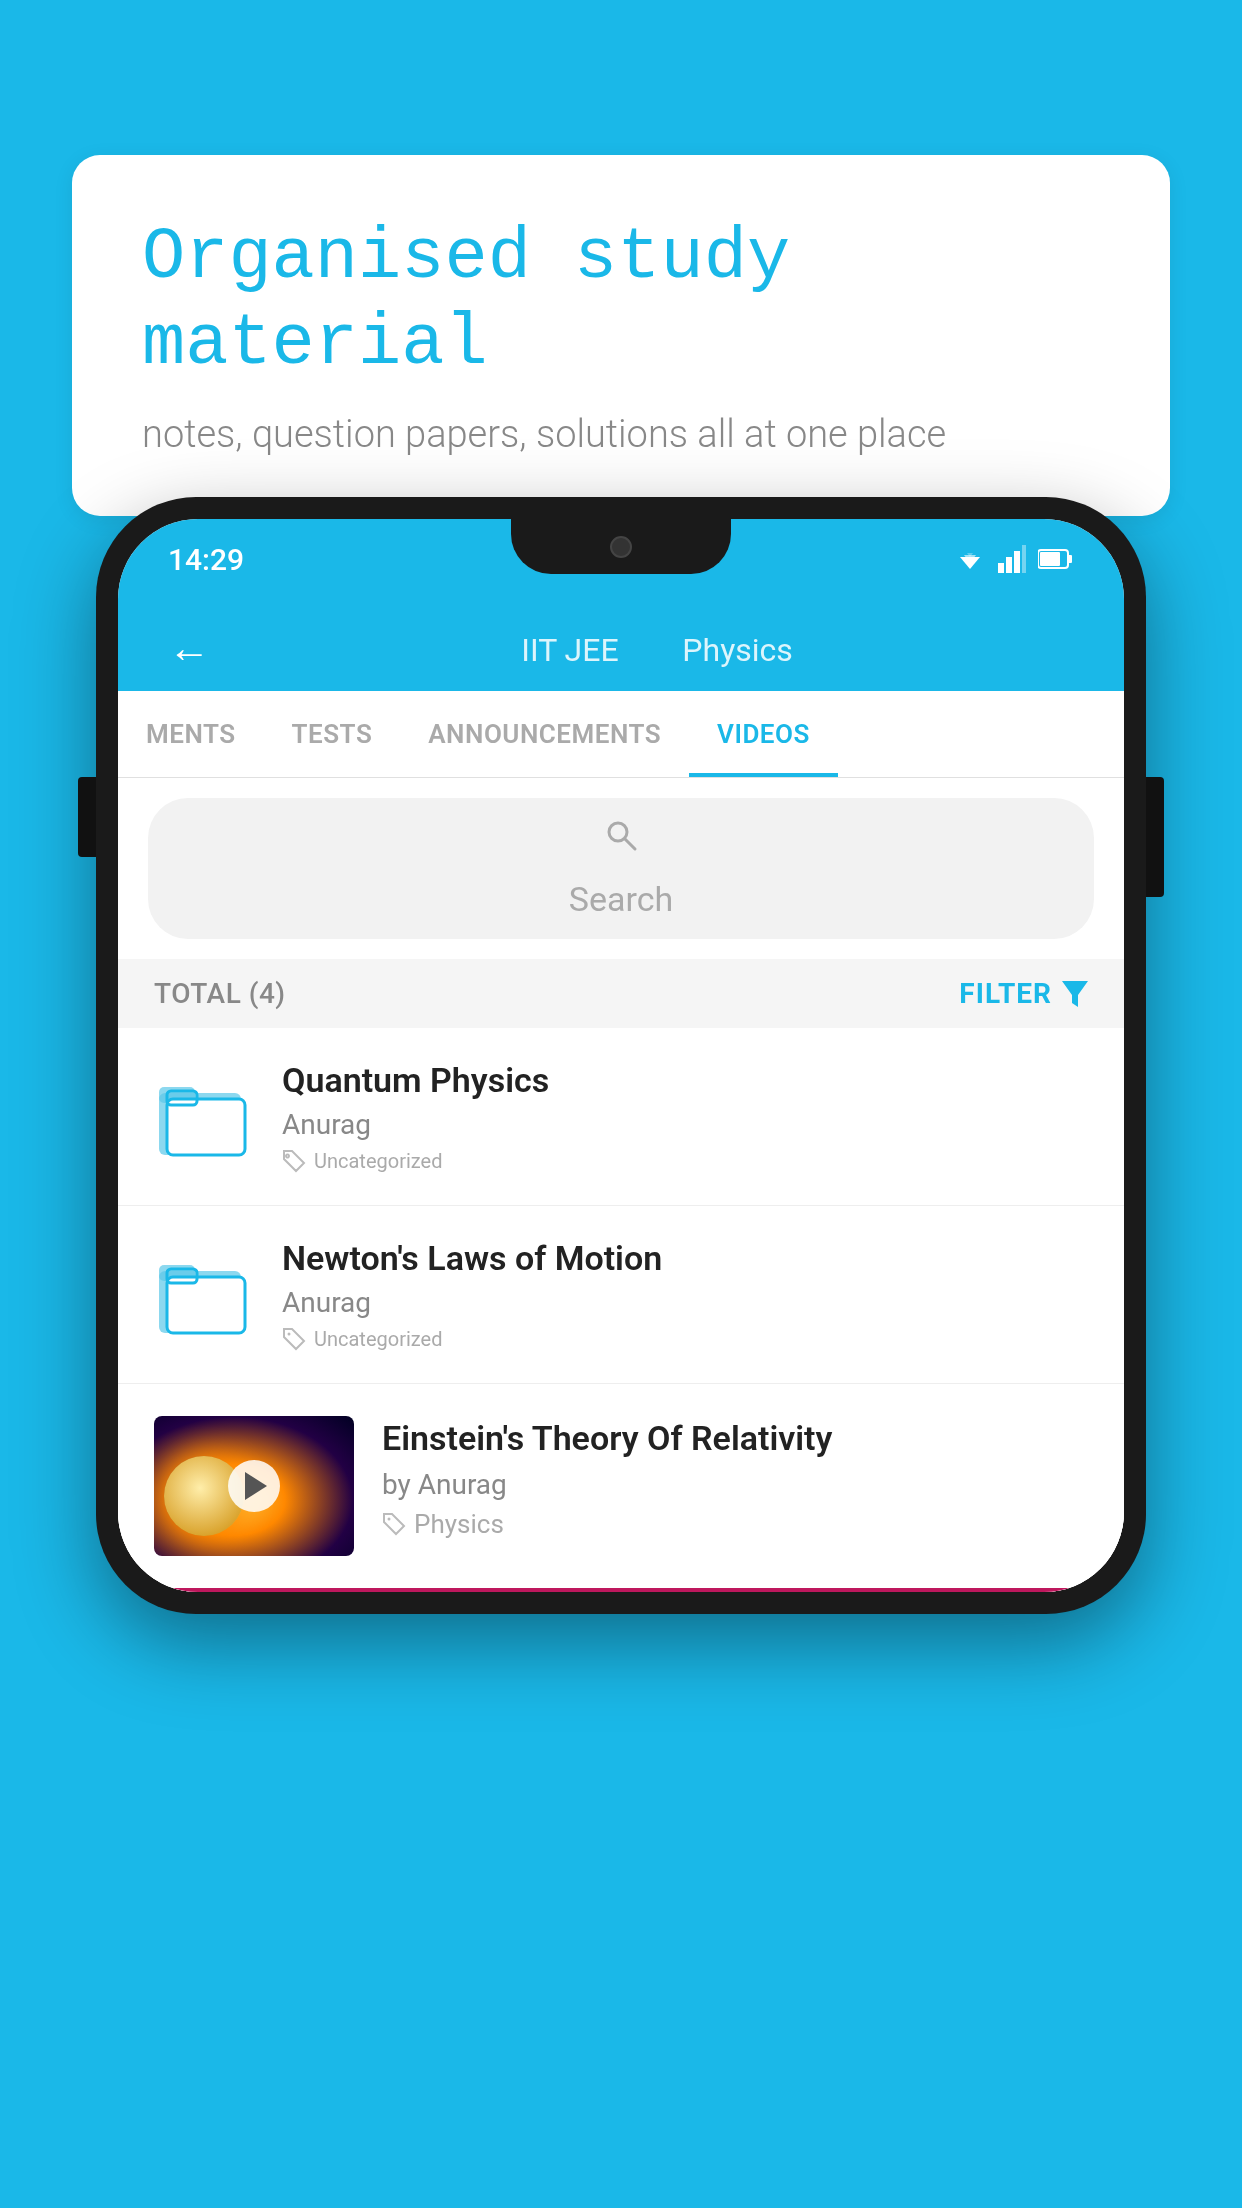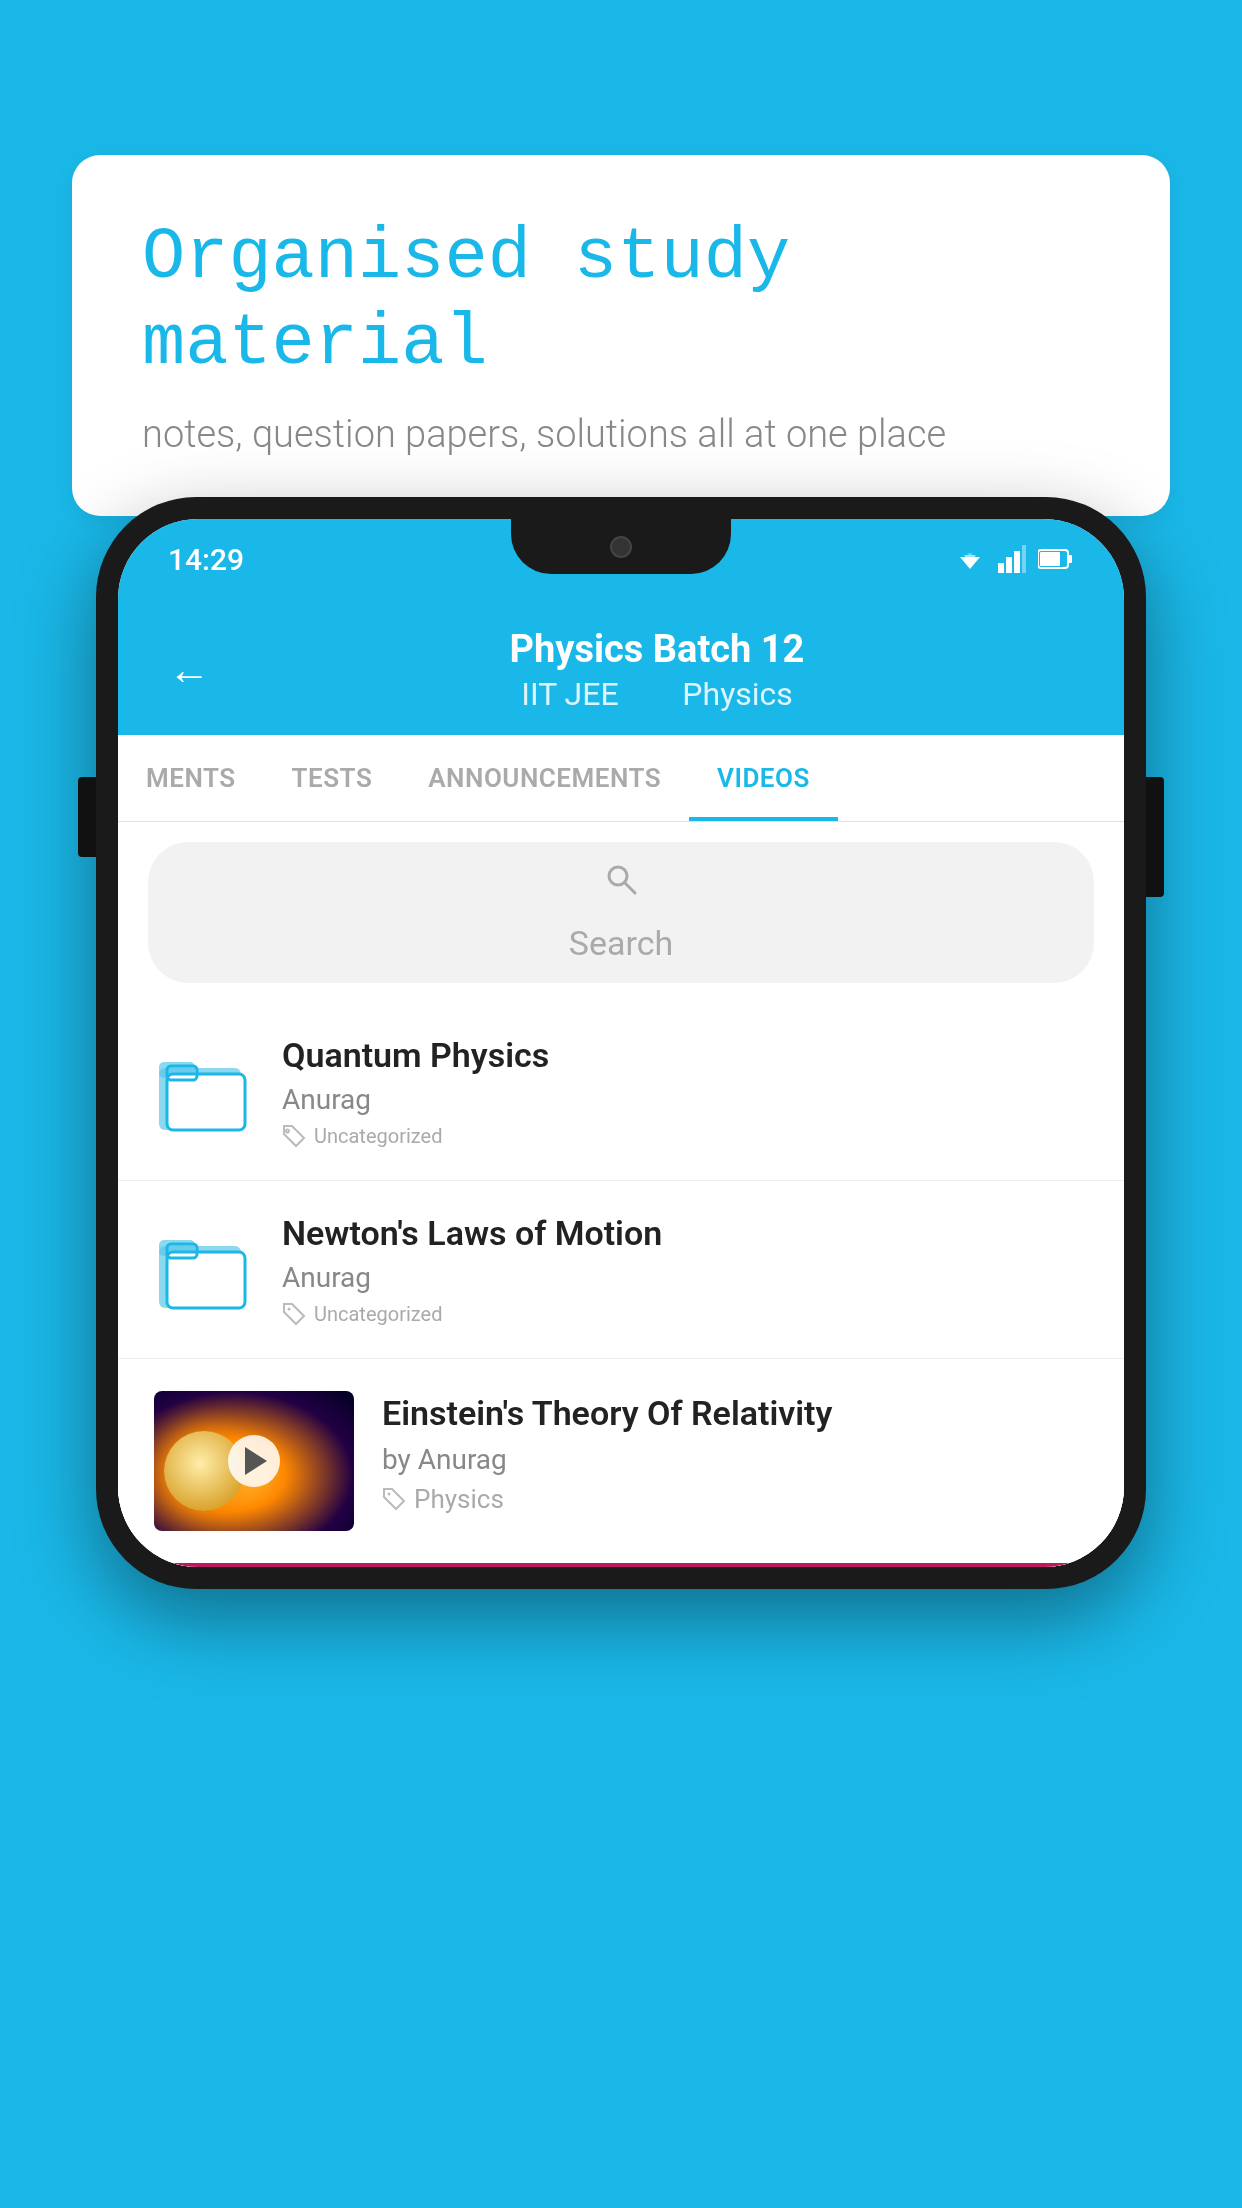--- a/index.html
+++ b/index.html
@@ -439,21 +439,20 @@
             <rect x="0" y="2" width="30" height="18" rx="3" ry="3" fill="none" stroke="white" stroke-width="2"></rect>
             <rect x="30" y="7" width="4" height="8" rx="1" fill="white"></rect>
             <rect x="2" y="4" width="20" height="14" rx="1" fill="white"></rect>
           </svg>
         </div>
       </div>
 
       <div class="app-header">
         <div class="back-arrow">←</div>
         <div class="header-title-block">
-          <div class="header-main-title">Physics Batch 12</div>
           <div class="header-subtitle">
             <span>IIT JEE</span>
             <span>&nbsp;&nbsp;</span>
             <span>Physics</span>
           </div>
         </div>
       </div>
 
       <div class="tabs-bar">
         <div class="tab-item">
@@ -475,20 +474,29 @@
           <span class="search-icon-svg">
             <svg width="34" height="34" viewBox="0 0 34 34">
               <circle cx="14" cy="14" r="9" fill="none" stroke="#aaa" stroke-width="3"></circle>
               <line x1="21" y1="21" x2="31" y2="31" stroke="#aaa" stroke-width="3" stroke-linecap="round"></line>
             </svg>
           </span>
           <span class="search-placeholder">Search</span>
         </div>
       </div>
 
+      <div class="filter-row">
+        <span class="total-label">TOTAL (4)</span>
+        <div class="filter-btn">
+          <span>FILTER</span>
+          <svg width="26" height="26" viewBox="0 0 26 26">
+            <polygon points="0,0 26,0 16,14 16,26 10,22 10,14" fill="#1ab8e8"></polygon>
+          </svg>
+        </div>
+      </div>
 
       <div class="video-list">
 
         <div class="video-item">
           <div class="video-thumb">
             <svg width="90" height="80" viewBox="0 0 90 80">
 
               <rect x="0" y="16" width="82" height="62" rx="6" fill="#5bc8e8" opacity="0.7"></rect>
               <rect x="0" y="10" width="36" height="16" rx="5" fill="#5bc8e8" opacity="0.7"></rect>
 

